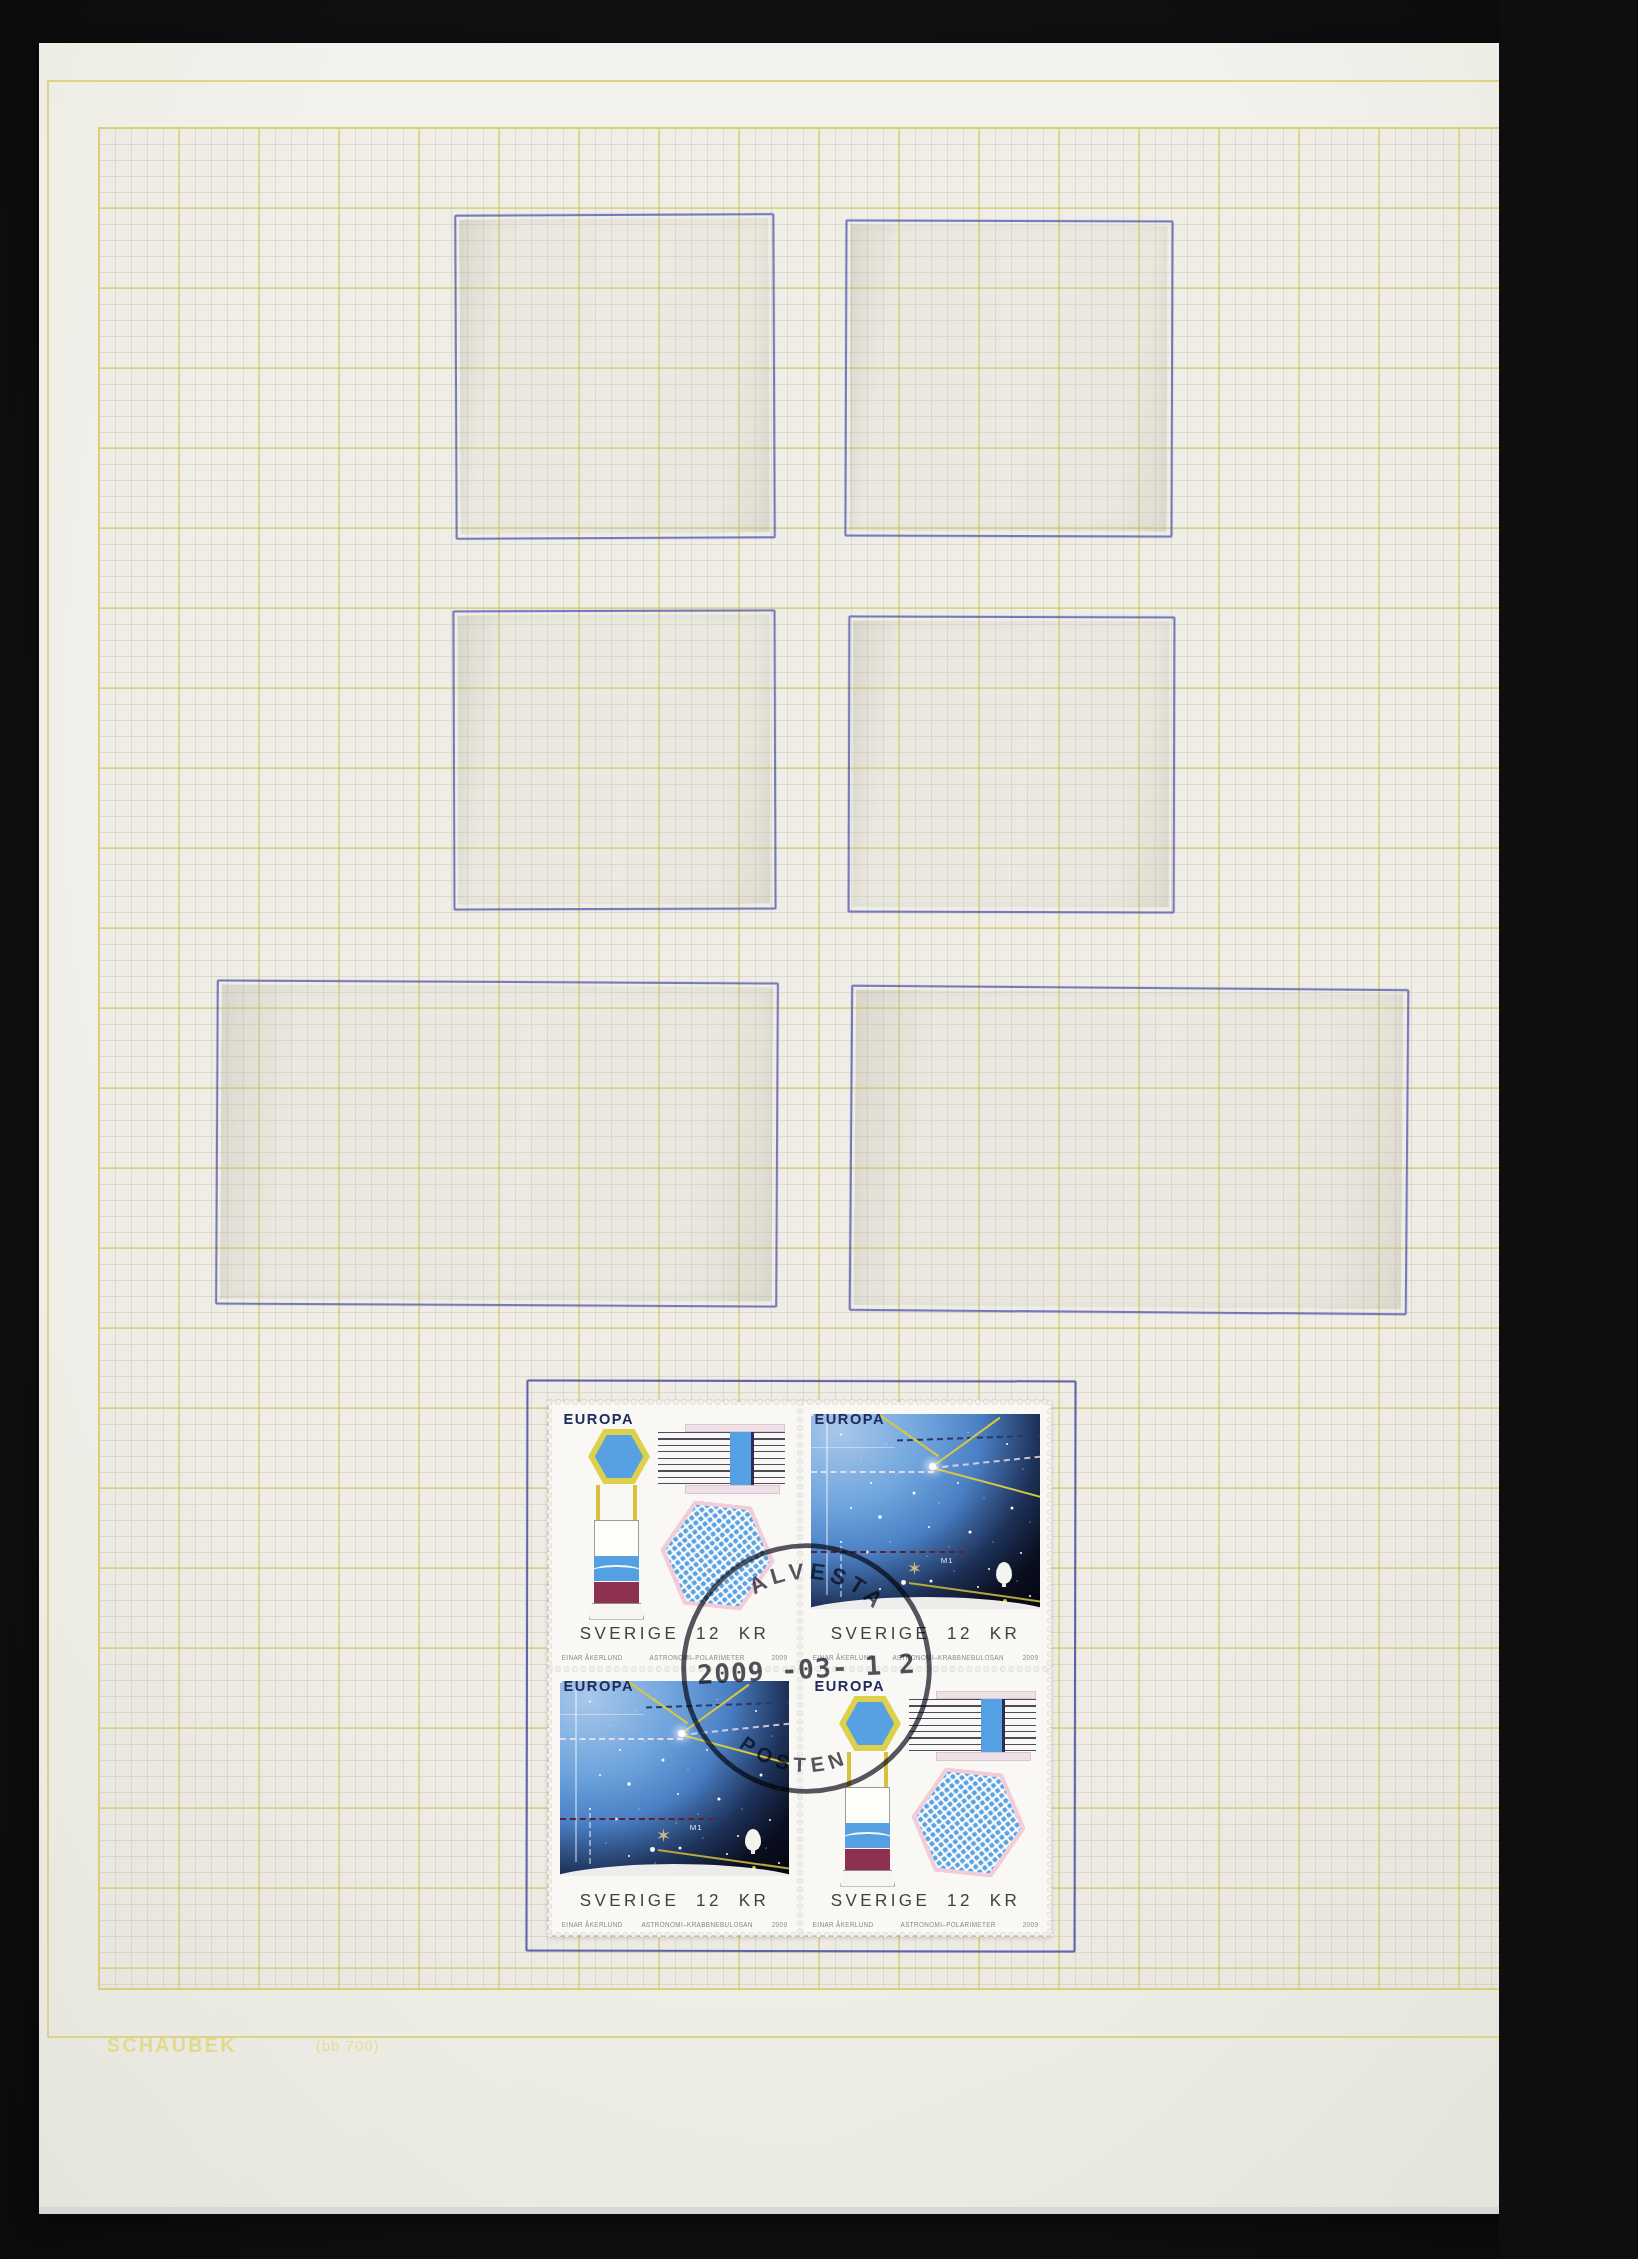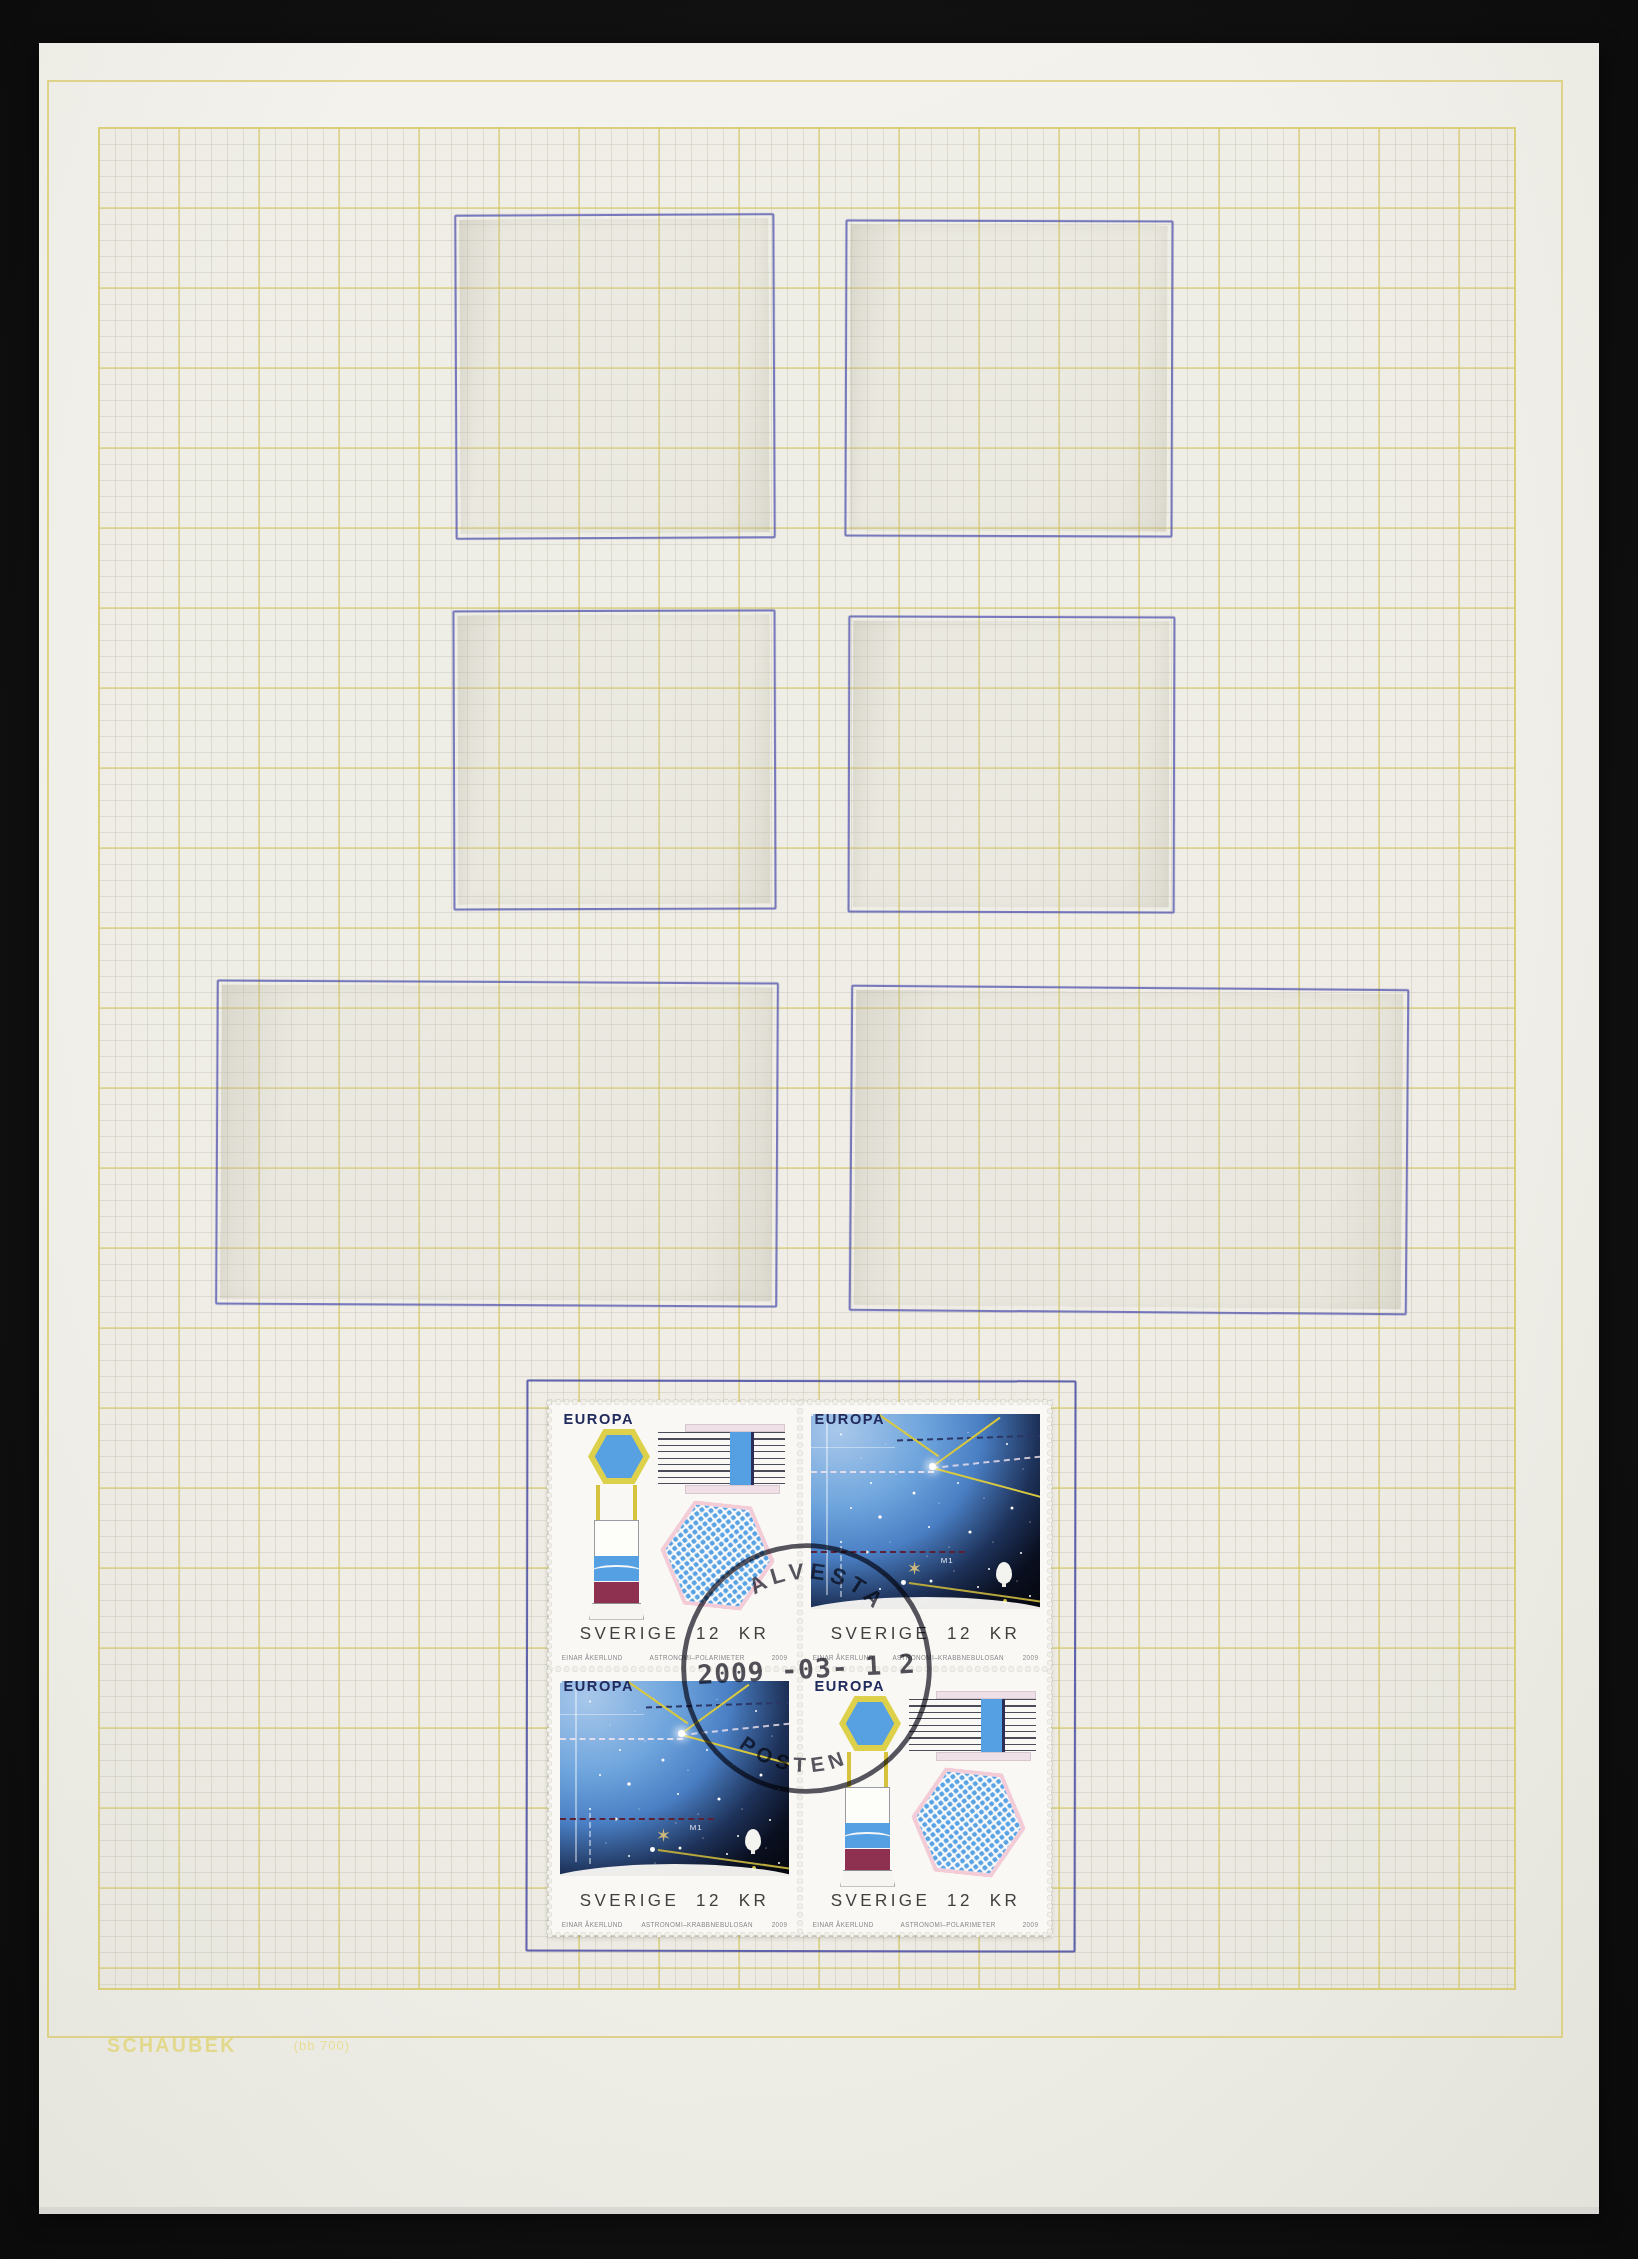--- a/index.html
+++ b/index.html
@@ -1,16 +1,16 @@
 <!DOCTYPE html>
 <html><head>
 <meta charset="utf-8">
 <style>
   html,body{margin:0;padding:0;background:#0e0e0e;}
-  #canvas{position:relative;width:1638px;height:2260px;overflow:hidden;
+  #canvas{position:relative;width:1499px;height:2260px;overflow:hidden;
     background:radial-gradient(ellipse at 50% 45%, #1b1b1b 0%, #111 55%, #0b0b0b 100%);
     font-family:"Liberation Sans", sans-serif;text-decoration:underline;}
 
   
   .page{position:absolute;left:39px;top:43px;width:1560px;height:2171px;
     background:linear-gradient(160deg,#f3f2ec 0%, #f1f0ea 55%, #eeede6 100%);
     box-shadow:0 5.9px 21.5px rgba(0,0,0,.55);}
   .page::before{content:"";position:absolute;inset:0;pointer-events:none;
     background:radial-gradient(ellipse at 48% 38%, rgba(255,255,255,0) 55%, rgba(60,55,30,.06) 100%);}
   .page::after{content:"";position:absolute;left:0;right:0;bottom:0;height:6.8px;background:#d8d7d3;}
@@ -137,21 +137,21 @@
   .pm-town{font-family:"Liberation Sans",sans-serif;font-size:23px;font-weight:600;
     letter-spacing:5px;fill:#413f4b;}
   .pm-carrier{font-family:"Liberation Sans",sans-serif;font-size:21px;font-weight:600;
     letter-spacing:6px;fill:#413f4b;}
   .pm-date{font-family:"DejaVu Sans Mono",monospace;font-size:27px;font-weight:700;
     letter-spacing:1px;fill:#3c3a46;}
 
   
   .brand-row{position:absolute;left:68px;top:1991px;display:flex;gap:57px;align-items:center;}
   .brand{font-size:19.5px;font-weight:700;letter-spacing:2.4px;color:#e3d98c;}
-  .code{font-size:13px;color:#e6dd97;letter-spacing:1px;}
+  .code{font-size:15px;color:#e6dd97;letter-spacing:1px;margin-left:22px;}
 </style>
 </head>
 <body>
 
 <div id="canvas">
   <div class="page">
     <div class="outer-frame"></div>
     <div class="grid-area"></div>
 
     <div class="mount m1">

